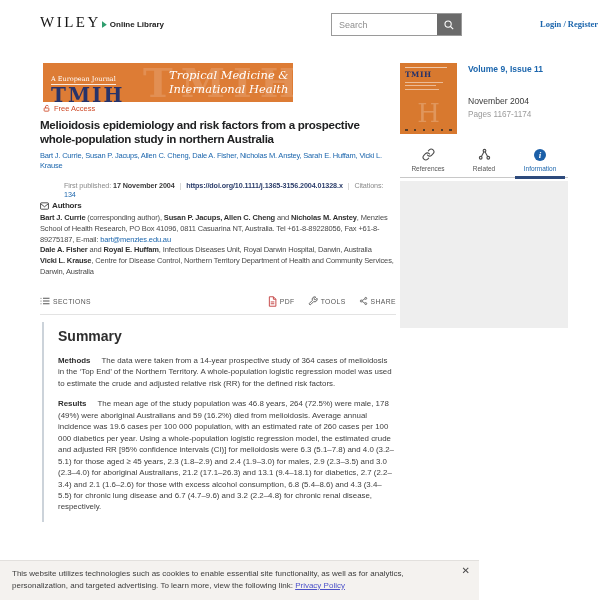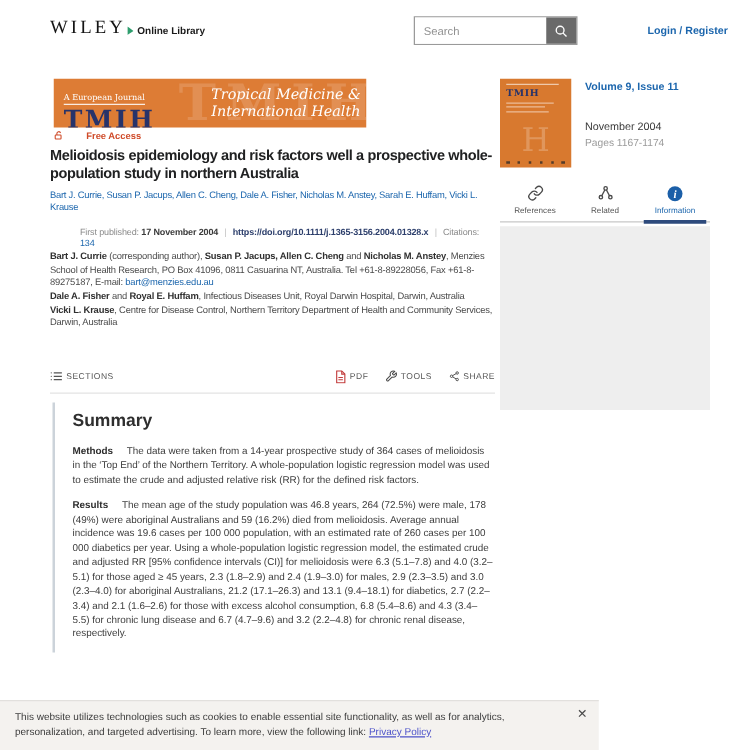--- a/index.html
+++ b/index.html
@@ -11,31 +11,31 @@
   
   .header { position:absolute; top:0; left:0; width:600px; height:46px; background:#fff; }
   .logo { position:absolute; left:40px; top:14px; display:flex; align-items:center; }
   .wiley { font-family:"Liberation Serif", serif; font-size:15px; letter-spacing:2.5px; color:#151515;text-align:right; }
   .green-mark { display:inline-block; width:5px; height:7px; background:#2f9e6e; clip-path:polygon(0 0,100% 55%,0 100%); margin:4px 3px 0 1px; }
   .online-lib { font-size:8px; font-weight:bold; color:#1a1a1a; margin-top:3px; }
   .search-box { position:absolute; left:331px; top:13px; width:131px; height:23px; border:1px solid #9a9a9a; display:flex; background:#fff; }
   .search-input { flex:1; border:none; outline:none; font-size:9px; padding-left:7px; color:#333; font-family:"Liberation Sans", sans-serif; min-width:0; }
   .search-input::placeholder { color:#8f8f8f; }
   .search-btn { width:24px; height:21px; background:#6a6a6a; border:none; display:flex; align-items:center; justify-content:center; cursor:pointer; }
-  .login { position:absolute; left:518px; top:19px; font-size:8.5px; font-weight:bold; color:#1c66ad; text-decoration:none; }
+  .login { position:absolute; left:540px; top:19px; font-size:8.5px; font-weight:bold; color:#1c66ad; text-decoration:none;font-family:Liberation Serif, serif; }
   
   .banner { position:absolute; left:43px; top:63px; width:250px; height:39px; background:#dd7c35; display:flex; overflow:hidden; cursor:pointer; }
   .banner-watermark { position:absolute; left:100px; top:-4px; font-family:"DejaVu Serif", serif; font-weight:bold; font-size:40px; letter-spacing:8px; color:rgba(255,255,255,0.15); white-space:nowrap; pointer-events:none; }
   .banner-left { width:118px; padding:4px 0 0 8px; }
   .banner-tagline { font-family:"DejaVu Serif", serif; font-size:6.5px; color:#fff; display:inline-block; border-bottom:1px solid rgba(255,255,255,0.85); padding-bottom:1px; }
   .banner-acronym { font-family:"DejaVu Serif", serif; font-size:20px; font-weight:bold; color:#27336a; letter-spacing:2px; line-height:1.05; }
   .banner-right { flex:1; display:flex; flex-direction:column; justify-content:center; padding-left:8px; position:relative; z-index:1; }
   .journal-name { font-family:"DejaVu Serif", serif; font-style:italic; font-size:11.5px; color:#fff; line-height:1.2; }
   
-  .free-access { position:absolute; left:43px; top:104px; display:flex; gap:18px; color:#cf4a28; font-size:7.5px; font-weight:bold; }
+  .free-access { position:absolute; left:43px; top:104px; display:flex; gap:3px; color:#cf4a28; font-size:7.5px; font-weight:normal; }
   
   .title { position:absolute; left:40px; top:118px; width:355px; font-size:11.6px; font-weight:bold; color:#202122; line-height:1.22; letter-spacing:-0.3px; }
   .authors-line { position:absolute; left:40px; top:151px; width:356px; font-size:7.5px; letter-spacing:-0.2px; line-height:1.35; }
   .author-link { color:#1c66ad; text-decoration:none; cursor:pointer; }
   .pub-row { position:absolute; left:40px; top:181px; width:356px; font-size:7.2px; letter-spacing:-0.1px; color:#8a8a8a;padding-left:24px; }
   .pub-date { color:#3a3a3a; font-weight:bold; }
   .pub-sep { color:#c0c0c0; padding:0 3px; }
   .doi-link { color:#2c3e6b; font-weight:bold; text-decoration:none; }
   .cite-count { color:#1c66ad; text-decoration:none; }
   
@@ -117,35 +117,44 @@
   <div class="free-access">
     <span>
       <svg width="8" height="9" viewBox="0 0 24 24" fill="none" stroke="#cf4a28" stroke-width="2.6">
         <rect x="3.5" y="10.5" width="14" height="9.5" rx="1.5"></rect>
           <path d="M7.5 10.5 V7 a4.5 4.5 0 0 1 8.8-1.3"></path>
       </svg>
     </span>
     <span>Free Access</span>
   </div>
 
-  <h1 class="title">Melioidosis epidemiology and risk factors well a prospective whole-population study in northern Australia</h1>
+  <h1 class="title">Melioidosis epidemiology and risk factors from a prospective whole-population study in northern Australia</h1>
 
   <div class="authors-line"><a class="author-link">Bart J. Currie, </a><a class="author-link">Susan P. Jacups, </a><a class="author-link">Allen C. Cheng, </a><a class="author-link">Dale A. Fisher, </a><a class="author-link">Nicholas M. Anstey, </a><a class="author-link">Sarah E. Huffam, </a><a class="author-link">Vicki L. Krause</a></div>
 
   <div class="pub-row">
     <span>First published:</span>
     <span class="pub-date">17 November 2004</span>
     <span class="pub-sep">|</span>
     <a class="doi-link">https://doi.org/10.1111/j.1365-3156.2004.01328.x</a>
     <span class="pub-sep">|</span>
     <span>Citations:</span>
     <a class="cite-count">134</a>
   </div>
 
   <div class="authors-block">
+    <div class="ab-heading">
+      <span>
+        <svg width="9" height="8" viewBox="0 0 24 20" fill="none" stroke="#2e2e2e" stroke-width="2.2">
+          <rect x="1.5" y="1.5" width="21" height="17" rx="2"></rect>
+            <path d="M2 4 l10 8 10-8"></path>
+        </svg>
+      </span>
+      <span>Authors</span>
+    </div>
     <div>
       <span class="ab-name">Bart J. Currie</span><span> (corresponding author), </span><span class="ab-name">Susan P. Jacups, Allen C. Cheng</span><span> and </span><span class="ab-name">Nicholas M. Anstey</span><span>, Menzies School of Health Research, PO Box 41096, 0811 Casuarina NT, Australia. Tel +61-8-89228056, Fax +61-8-89275187, E-mail: </span><a class="email-link">bart@menzies.edu.au</a>
     </div>
     <div>
       <span class="ab-name">Dale A. Fisher</span><span> and </span><span class="ab-name">Royal E. Huffam</span><span>, Infectious Diseases Unit, Royal Darwin Hospital, Darwin, Australia</span>
     </div>
     <div>
       <span class="ab-name">Vicki L. Krause</span><span>, Centre for Disease Control, Northern Territory Department of Health and Community Services, Darwin, Australia</span>
     </div>
   </div>

